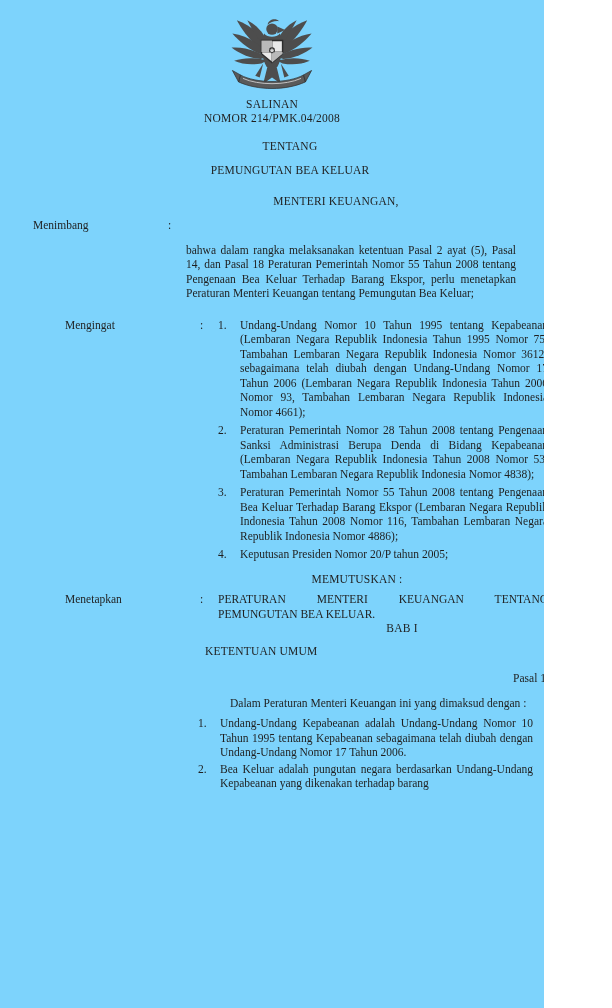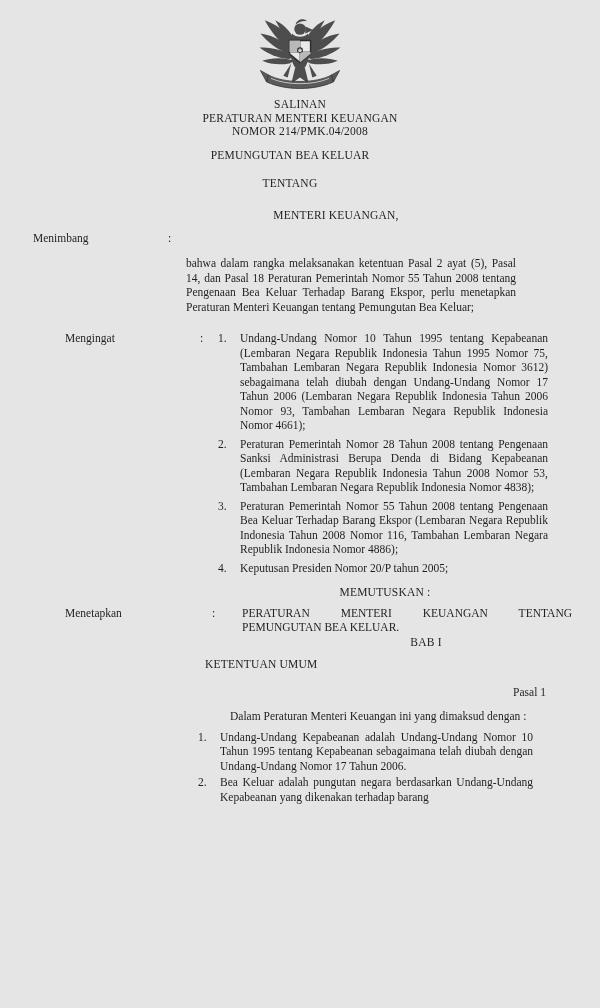--- a/index.html
+++ b/index.html
@@ -5,58 +5,58 @@
   * { margin: 0; padding: 0; box-sizing: border-box; }
   html, body { background: #ffffff; }
   body {
     width: 612px; height: 1008px;
     font-family: "Liberation Serif", "DejaVu Serif", serif;
     color: #1f1f1f;
     -webkit-font-smoothing: antialiased;
   }
   .page {
     position: relative;
-    width: 600px; height: 1008px;
-    background: #e5e5e5;
+    width: 544px; height: 1008px;
+    background: #7dd3fc;
     overflow: hidden;
     font-size: 11.5px;
     line-height: 14.5px;
   }
   .emblem-wrap { margin: 8px auto 0 auto; width: 88px; height: 88px; }
   .doc-head { margin-top: 2px; text-align: center; line-height: 13.5px; letter-spacing: 0.2px; }
   .mid-head { width: 580px; text-align: center; letter-spacing: 0.2px; }
   .gap-tentang { margin-top: 14px; }
   .gap-subject { margin-top: 9px; }
   .gap-issuer  { margin-top: 17px; margin-left: 46px; }
 
   .row {
     display: grid;
     grid-template-columns: 135px 18px 330px;
     padding-left: 65px;
   }
   .row-menimbang { margin-top: 9px; padding-left: 33px; }
   .row-mengingat { margin-top: 17px; }
-  .row-menetapkan { margin-top: 6px; gap: 12px; }
+  .row-menetapkan { margin-top: 6px; }
   .lbl { text-align: left; }
   .sep { text-align: left; }
   .just { text-align: justify; margin-top: 25px; }
 
   .list { list-style: none; }
   .li-row {
     display: grid;
     grid-template-columns: 22px 1fr;
     margin-bottom: 4px;
   }
   .li-row:last-child { margin-bottom: 0; }
   .li-num { text-align: left; }
   .li-text { text-align: justify; }
 
   .decides {
     margin-top: 10px;
-    padding-left: 84px;
+    padding-left: 56px;
   }
   .decides-inner {
     margin-left: 153px; width: 330px;
     text-align: center;
     transform: translateX(-17px);
     letter-spacing: 0.2px;
   }
   .estab-line1 { text-align: justify; text-align-last: justify; }
   .estab-line2 { text-align: left; }
   .chapter { text-align: center; transform: translateX(19px); letter-spacing: 0.2px; }
@@ -115,26 +115,25 @@
 
       <path d="M14,76 C32,86 68,86 86,76 L88,84 C66,94 34,94 12,84 Z" fill="#5a5a5a" stroke="#2d2d2d" stroke-width="0.8"></path>
       <path d="M14,76 L5,71 L12,84 Z" fill="#5a5a5a" stroke="#2d2d2d" stroke-width="0.8"></path>
       <path d="M86,76 L95,71 L88,84 Z" fill="#5a5a5a" stroke="#2d2d2d" stroke-width="0.8"></path>
       <path d="M17,80 C35,88 65,88 83,80" stroke="#cfcfcf" stroke-width="1" fill="none"></path>
     </svg>
   </div>
 
   <div class="doc-head">
     <div>SALINAN</div>
-    <div>PERATURAN MENTERI KEUANGAN</div>
     <div>NOMOR 214/PMK.04/2008</div>
   </div>
 
+  <div class="mid-head gap-tentang">TENTANG</div>
   <div class="mid-head gap-subject">PEMUNGUTAN BEA KELUAR</div>
-  <div class="mid-head gap-tentang">TENTANG</div>
   <div class="mid-head gap-issuer">MENTERI KEUANGAN,</div>
 
   <div class="row row-menimbang">
     <div class="lbl">Menimbang</div>
     <div class="sep">:</div>
     <div class="just">bahwa dalam rangka melaksanakan ketentuan Pasal 2 ayat (5), Pasal 14, dan Pasal 18 Peraturan Pemerintah Nomor 55 Tahun 2008 tentang Pengenaan Bea Keluar Terhadap Barang Ekspor, perlu menetapkan Peraturan Menteri Keuangan tentang Pemungutan Bea Keluar;</div>
   </div>
 
   <div class="row row-mengingat">
     <div class="lbl">Mengingat</div>

